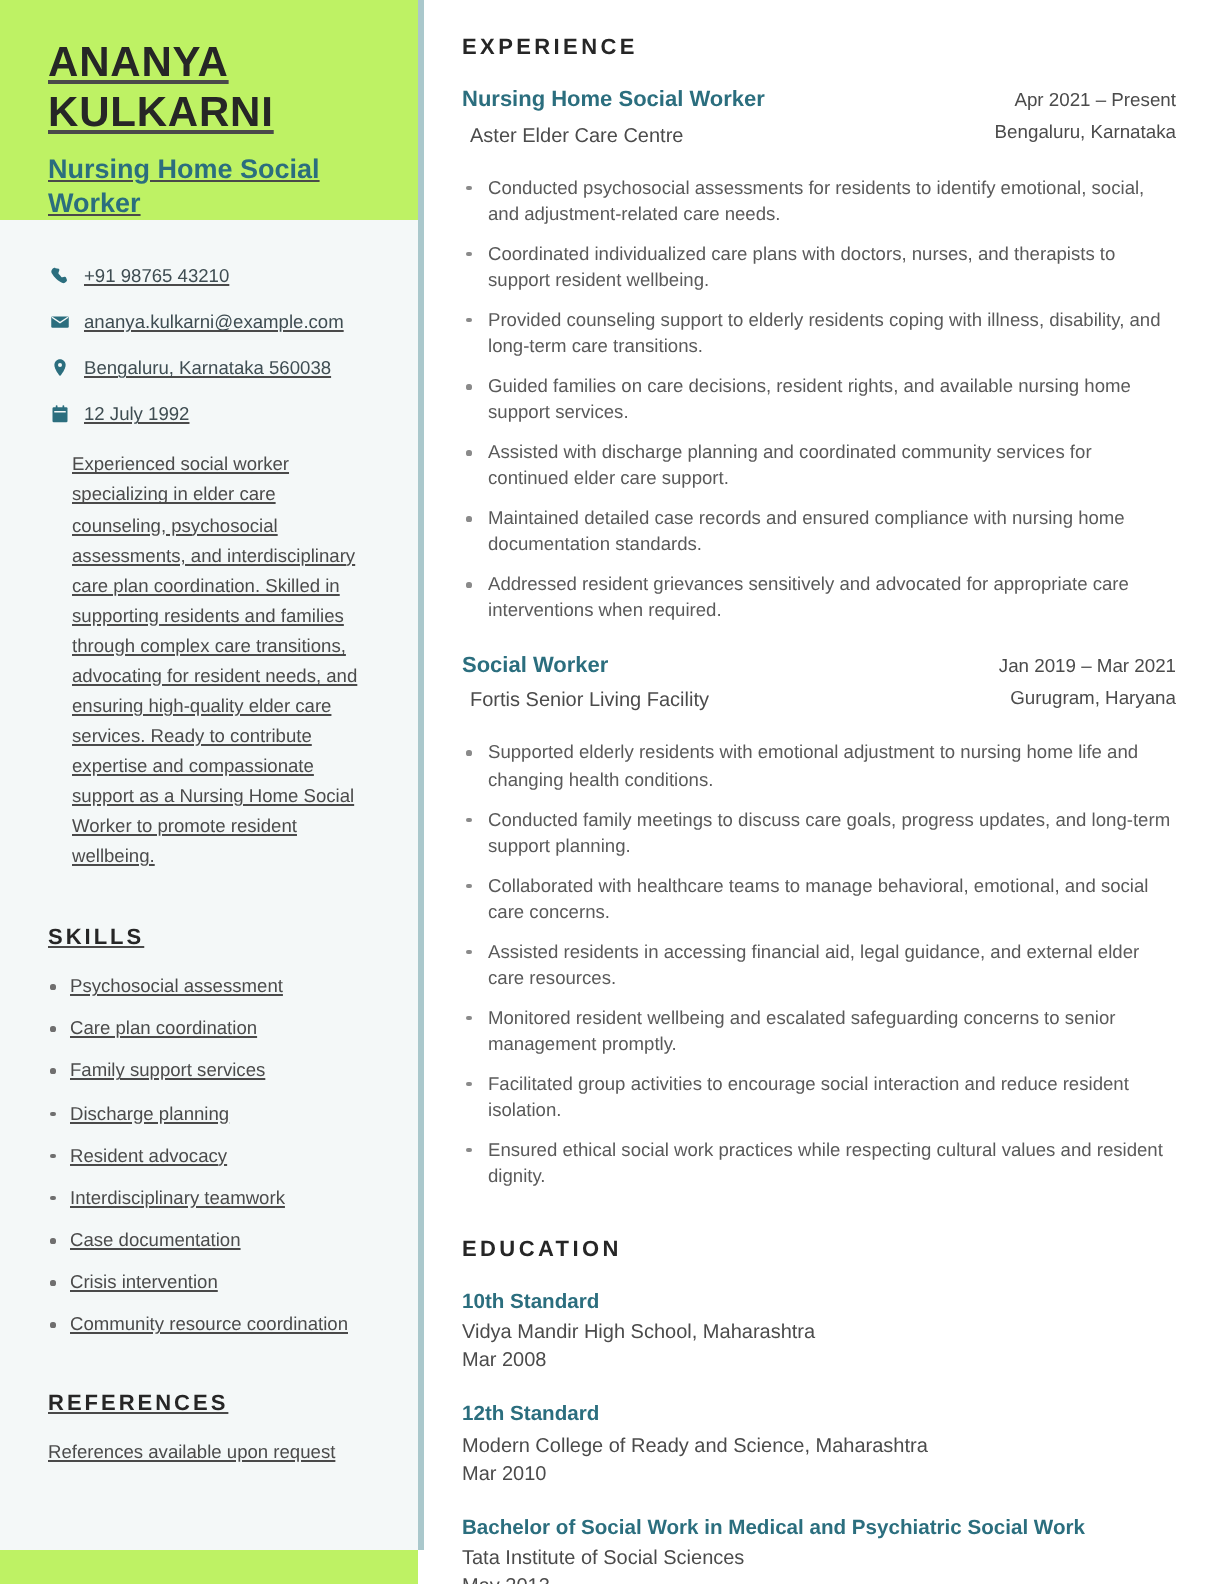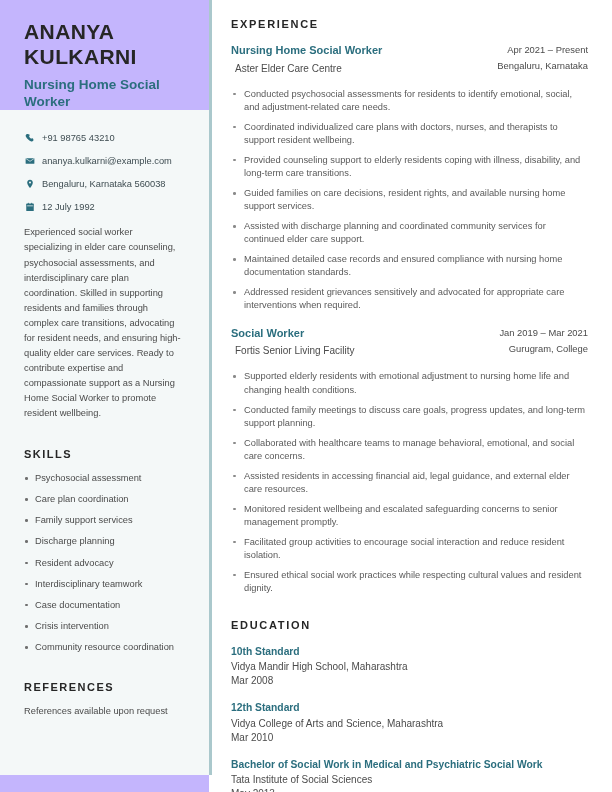--- a/index.html
+++ b/index.html
@@ -19,21 +19,22 @@
     position: absolute;
     inset: 0;
     display: flex;
   }
 
   
   .sidebar {
     width: 209px;
     flex: 0 0 209px;
     position: relative;
-    background: #c4b5fd;
+    background: #bef264;
+    text-decoration: underline;
   }
   .sidebar-tint {
     position: absolute;
     left: 0;
     top: 110px;
     width: 209px;
     height: 665px;
     background: #f4f8f8;
   }
   .sidebar-rule {
@@ -85,21 +86,21 @@
     display: flex;
     align-items: center;
     justify-content: center;
     margin-top: 0px;
   }
   .contact-icon svg { display: block; }
   .summary {
     font-size: 9.3px;
     line-height: 1.62;
     color: #4b4b4b;
-    margin: 12px 0 0 0;
+    margin: 12px 0 0 12px;
     padding-right: 10px;
   }
   .side-heading {
     font-size: 11px;
     font-weight: bold;
     letter-spacing: 1.5px;
     color: #262626;
     margin: 27px 0 12px 0;
   }
   .skill-list {
@@ -321,21 +322,21 @@
     </section>
 
     <section class="job">
       <div class="job-head">
         <div class="job-left">
           <h4 class="job-title">Social Worker</h4>
           <p class="job-company">Fortis Senior Living Facility</p>
         </div>
         <div class="job-right">
           <p class="job-dates">Jan 2019 – Mar 2021</p>
-          <p class="job-location">Gurugram, College</p>
+          <p class="job-location">Gurugram, Haryana</p>
         </div>
       </div>
       <ul class="duties">
         <li>Supported elderly residents with emotional adjustment to nursing home life and changing health conditions.</li>
         <li>Conducted family meetings to discuss care goals, progress updates, and long-term support planning.</li>
         <li>Collaborated with healthcare teams to manage behavioral, emotional, and social care concerns.</li>
         <li>Assisted residents in accessing financial aid, legal guidance, and external elder care resources.</li>
         <li>Monitored resident wellbeing and escalated safeguarding concerns to senior management promptly.</li>
         <li>Facilitated group activities to encourage social interaction and reduce resident isolation.</li>
         <li>Ensured ethical social work practices while respecting cultural values and resident dignity.</li>
@@ -345,21 +346,21 @@
     <h3 class="main-heading spaced">EDUCATION</h3>
 
     <section class="edu">
       <h4 class="edu-degree">10th Standard</h4>
       <p class="edu-school">Vidya Mandir High School, Maharashtra</p>
       <p class="edu-date">Mar 2008</p>
     </section>
 
     <section class="edu">
       <h4 class="edu-degree">12th Standard</h4>
-      <p class="edu-school">Vidya College of Arts and Science, Maharashtra</p>
+      <p class="edu-school">Modern College of Ready and Science, Maharashtra</p>
       <p class="edu-date">Mar 2010</p>
     </section>
 
     <section class="edu">
       <h4 class="edu-degree">Bachelor of Social Work in Medical and Psychiatric Social Work</h4>
       <p class="edu-school">Tata Institute of Social Sciences</p>
       <p class="edu-date">May 2013</p>
     </section>
 
   </main>

